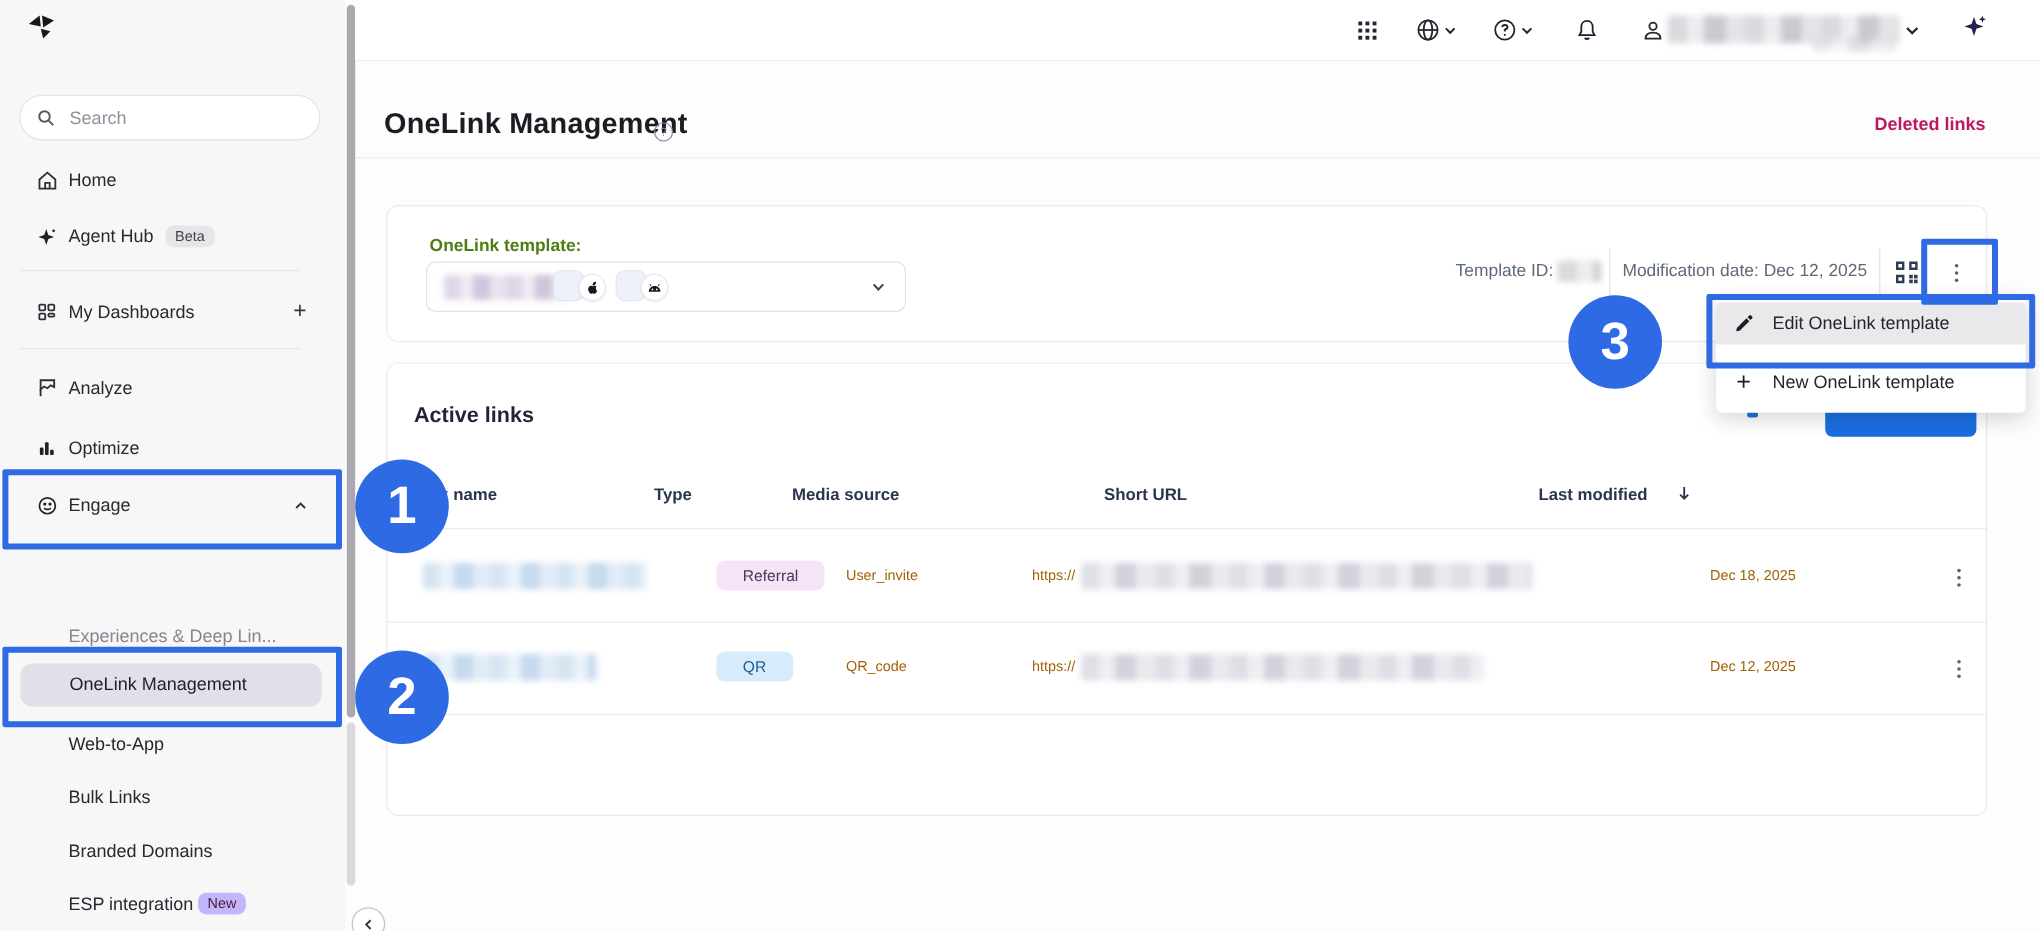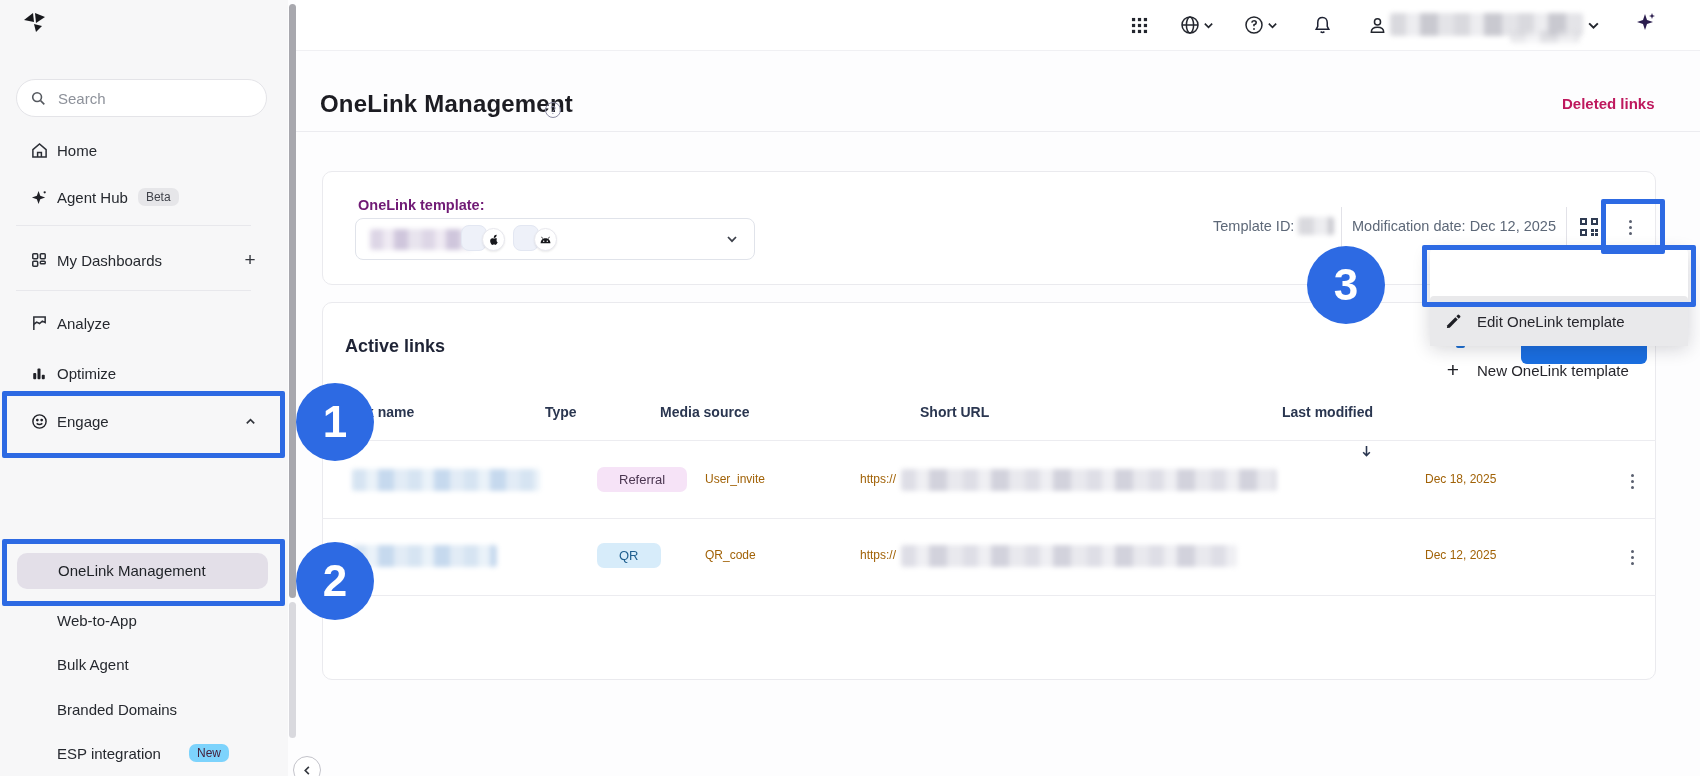--- a/index.html
+++ b/index.html
@@ -16,39 +16,39 @@
   .search-box input::placeholder{color:#8d919a;}
   .nav-item{left:0;width:288px;height:32px;display:flex;align-items:center;cursor:pointer;}
   .nav-item .nicon{position:absolute;left:30px;width:18px;height:18px;display:flex;align-items:center;justify-content:center;color:#2c2f36;}
   .nav-item .nlabel{position:absolute;left:57px;font-size:15px;color:#26292f;white-space:nowrap;}
   .nav-item .trail{position:absolute;left:240px;width:20px;height:20px;display:flex;align-items:center;justify-content:center;color:#33363d;}
   .sub-label{position:absolute;left:57px;font-size:15px;color:#26292f;white-space:nowrap;}
   .group-label{position:absolute;left:57px;font-size:15px;color:#82868f;white-space:nowrap;}
   .divider-h{position:absolute;left:16px;width:235px;height:1px;background:#e8e8ec;}
   .badge{display:inline-block;font-size:12px;padding:3px 8px;border-radius:7px;line-height:1;}
   .badge-beta{background:#e6e6e9;color:#3f424a;margin-left:10px;}
-  .badge-new{background:#7dd3fc;color:#45203a;margin-left:28px;}
+  .badge-new{background:#c4b5fd;color:#45203a;margin-left:4px;}
   .active-pill{left:17px;top:553px;width:251px;height:36px;background:#e3dfe8;border-radius:10px;}
   .scroll-thumb{left:289px;top:4px;width:7px;height:594px;background:#a8a8ae;border-radius:4px;}
   .scroll-track{left:289px;top:602px;width:7px;height:136px;background:#d9d9de;border-radius:4px;}
 
   
   .topbar{left:296px;top:0;width:1404px;height:50px;background:#fff;border-bottom:1px solid #f0f0f3;}
   .tb-ic{position:absolute;top:13px;height:24px;display:flex;align-items:center;gap:3px;color:#23283a;cursor:pointer;}
 
   
   .page-title{left:320px;top:90px;font-size:24px;font-weight:600;color:#1c1c22;letter-spacing:.2px;}
   .help-dot{left:545px;top:102px;width:16px;height:16px;border:1.4px solid #8c8ca4;border-radius:50%;
             color:#8c8ca4;font-size:10px;display:flex;align-items:center;justify-content:center;box-sizing:border-box;}
   .deleted-links{left:1562px;top:95px;font-size:15px;font-weight:600;color:#be185d;cursor:pointer;}
   .title-divider{left:296px;top:131px;width:1404px;height:1px;background:#ececf0;}
 
   
   .card{background:#fff;border:1px solid #eaeaee;border-radius:10px;box-sizing:border-box;}
-  .tpl-label{left:358px;top:197px;font-size:14.5px;font-weight:600;color:#701a75;}
+  .tpl-label{left:358px;top:197px;font-size:14.5px;font-weight:600;color:#4d7c0f;}
   .tpl-select{left:355px;top:218px;width:398px;height:40px;background:#fff;border:1px solid #e0e3ea;
               border-radius:8px;cursor:pointer;}
   .chip{position:absolute;width:26px;height:26px;border-radius:8px;background:#eef1f9;border:1px solid #e3e7f2;box-sizing:border-box;}
   .chip-badge{position:absolute;width:23px;height:23px;border-radius:50%;background:#fff;border:1px solid #e8e8ee;
               box-shadow:0 1px 2px rgba(0,0,0,.08);display:flex;align-items:center;justify-content:center;box-sizing:border-box;}
   .meta-text{font-size:14.5px;color:#5d6878;white-space:nowrap;}
   .vdiv{position:absolute;width:1px;background:#e2e2e8;}
 
   
   .pix{filter:blur(2.5px);border-radius:3px;}
@@ -65,21 +65,21 @@
   .type-badge{position:absolute;font-size:13px;padding:6px 22px;border-radius:7px;line-height:1;}
   .b-referral{background:#f6e3f7;color:#4a3550;}
   .b-qr{background:#d7ecfa;color:#1f5f8f;}
   .kebab{position:absolute;width:20px;height:22px;display:flex;flex-direction:column;align-items:center;
          justify-content:center;gap:3px;cursor:pointer;}
   .kebab i{width:3px;height:3px;border-radius:50%;background:#5a6070;}
 
   
   .menu-panel{left:1430px;top:248px;width:258px;height:96px;background:#fff;border-radius:5px;
               box-shadow:0 5px 18px rgba(20,20,40,.18);z-index:5;}
-  .menu-row{position:absolute;left:0;width:258px;height:50px;display:flex;align-items:center;cursor:pointer;margin-top:44px;}
+  .menu-row{position:absolute;left:0;width:258px;height:35px;display:flex;align-items:center;cursor:pointer;}
   .menu-row .micon{position:absolute;left:13px;width:20px;height:20px;display:flex;align-items:center;justify-content:center;color:#23262e;}
   .menu-row .mlabel{position:absolute;left:47px;font-size:15px;color:#26262c;white-space:nowrap;}
   .menu-row.hl{background:#e9e9eb;border-radius:4px 4px 0 0;}
 
   
   .ann-box{position:absolute;border:5px solid #2d6ae3;box-sizing:border-box;z-index:6;border-radius:2px;}
   .ann-circle{position:absolute;width:78px;height:78px;border-radius:50%;background:#2d6ae3;color:#fff;
               display:flex;align-items:center;justify-content:center;font-size:44px;font-weight:700;z-index:7;}
 
   .primary-btn{left:1521px;top:332px;width:126px;height:32px;background:#1a6ee0;border-radius:6px;z-index:1;cursor:pointer;}
@@ -183,30 +183,33 @@
         </span>
       <span class="nlabel">Engage</span>
       <span class="trail">
         <svg width="13" height="13" viewBox="0 0 14 14" fill="none" stroke="#33363d" stroke-width="1.8">
             <path d="M3 9 L7 5 L11 9"></path>
           </svg>
         </span>
     </div>
 
 
+    <div class="abs" style="top:518px;left:0;width:288px;height:26px;">
+      <span class="group-label" style="top:4px;">Experiences &amp; Deep Lin...</span>
+    </div>
 
     <div class="abs active-pill">
       <span class="abs" style="left:41px;top:9px;font-size:15px;color:#1e2126;">OneLink Management</span>
     </div>
 
     <div class="abs" style="top:608px;left:0;width:288px;height:26px;">
       <span class="sub-label" style="top:4px;">Web-to-App</span>
     </div>
     <div class="abs" style="top:652px;left:0;width:288px;height:26px;">
-      <span class="sub-label" style="top:4px;">Bulk Agent</span>
+      <span class="sub-label" style="top:4px;">Bulk Links</span>
     </div>
     <div class="abs" style="top:697px;left:0;width:288px;height:26px;">
       <span class="sub-label" style="top:4px;">Branded Domains</span>
     </div>
     <div class="abs" style="top:740px;left:0;width:288px;height:26px;">
       <span class="sub-label" style="top:4px;display:flex;align-items:center;">
         <span>ESP integration</span>
         <span class="badge badge-new">New</span>
       </span>
     </div>
@@ -333,21 +336,21 @@
       <i></i>
     </div>
 
   <div class="abs card" style="left:322px;top:302px;width:1334px;height:378px;"></div>
   <div class="abs al-title">Active links</div>
 
   <div class="th" style="left:345px;">Link name</div>
   <div class="th" style="left:545px;">Type</div>
   <div class="th" style="left:660px;">Media source</div>
   <div class="th" style="left:920px;">Short URL</div>
-  <div class="th" style="left:1282px;display:flex;gap:24px;align-items:flex-end;flex-direction:column;">
+  <div class="th" style="left:1282px;display:flex;gap:24px;align-items:flex-start;">
     <span>Last modified</span>
     <svg width="13" height="14" viewBox="0 0 14 15" fill="none" stroke="#2a3650" stroke-width="1.7">
         <path d="M7 2 V12 M3.4 8.8 L7 12.4 L10.6 8.8"></path>
       </svg>
   </div>
   <div class="hline" style="top:440px;"></div>
 
   <div>
     <div class="abs pix blur-blue" style="left:352px;top:469px;width:188px;height:22px;"></div>
     <div class="type-badge b-referral" style="left:597px;top:467px;">Referral</div>

